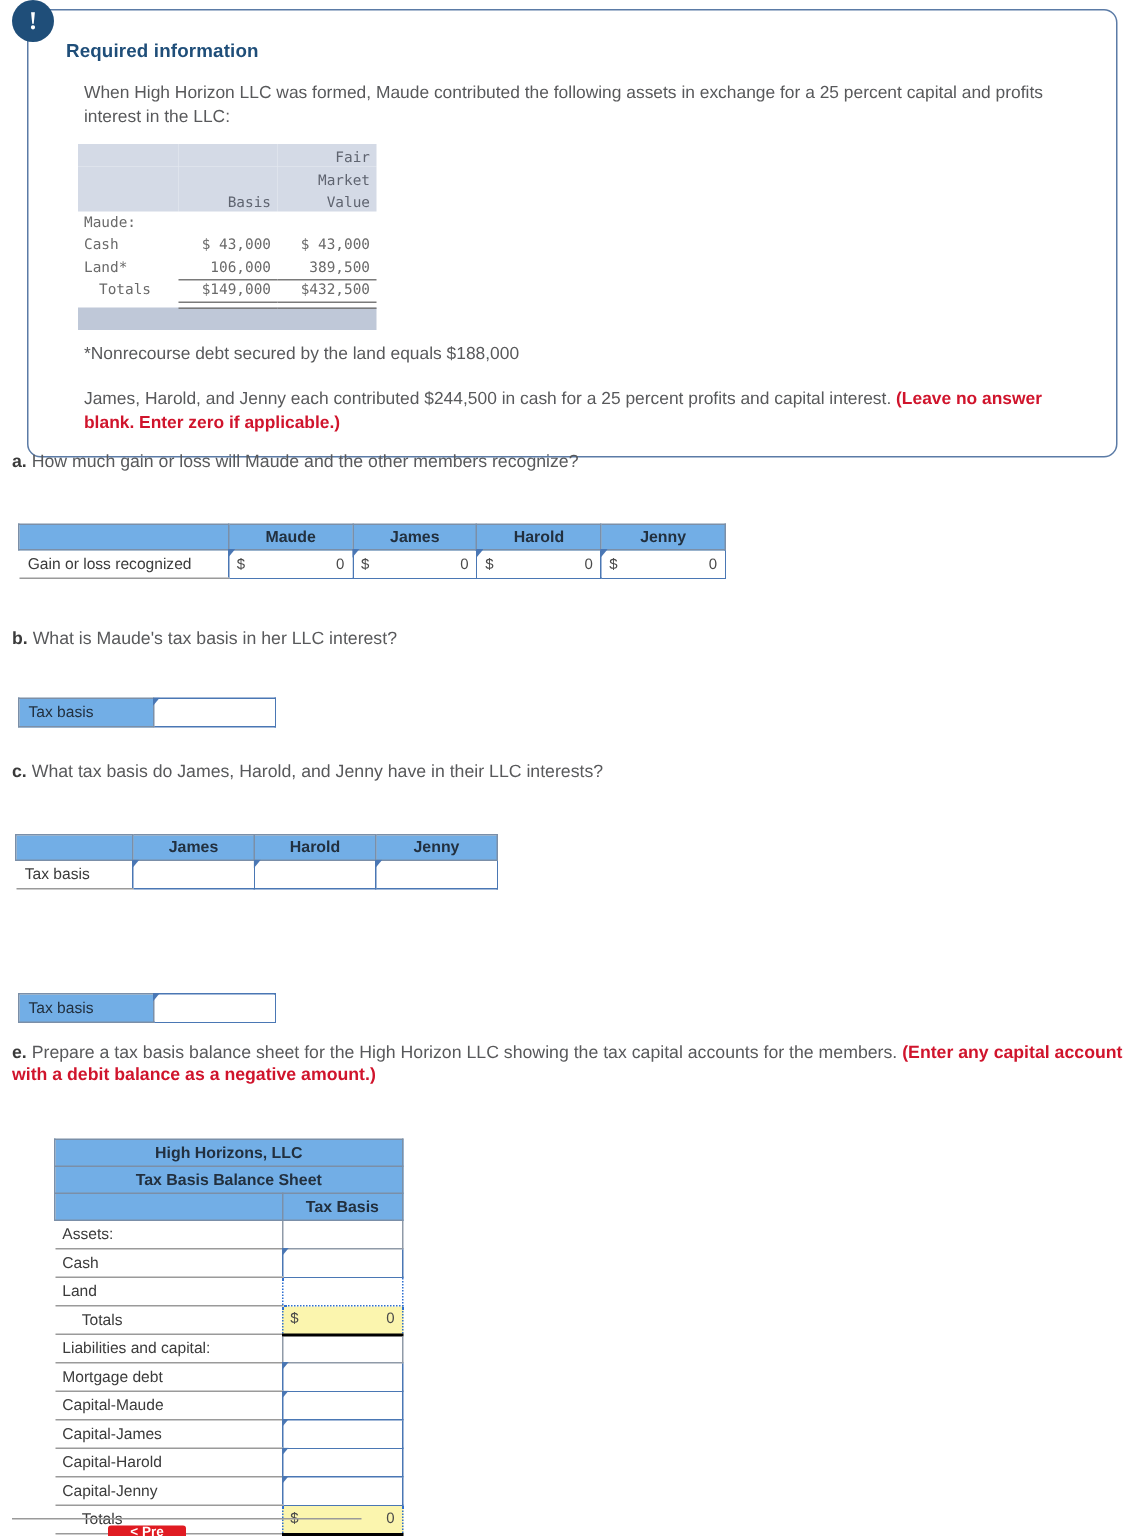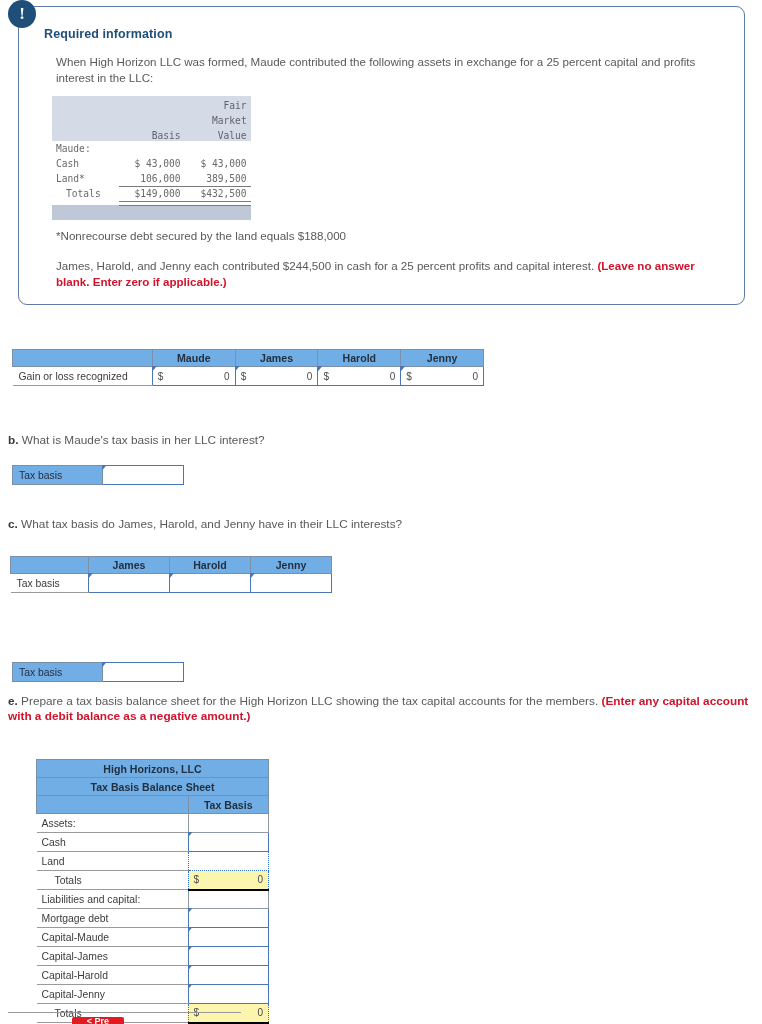--- a/index.html
+++ b/index.html
@@ -273,20 +273,23 @@
             <td class="grey-bar" colspan="3"></td>
           </tr>
         </tbody>
       </table>
 
       <div class="card-para">*Nonrecourse debt secured by the land equals $188,000</div>
       <div class="card-para tight" style="margin-top:14px"><span>James, Harold, and Jenny each contributed $244,500 in cash for a 25 percent profits and capital interest. </span><span class="red-bold">(Leave no answer blank. Enter zero if applicable.)</span></div>
     </div>
   </div>
 
+  <div class="q" style="left:8px; top:300px;">
+    <b>a.</b><span> How much gain or loss will Maude and the other members recognize?</span>
+  </div>
 
   <table class="ans" style="left:12px; top:349px; width:472px;">
     <thead>
       <tr>
         <th class="blank" style="width:140px"></th>
         <th style="width:83px">Maude</th>
         <th style="width:83px">James</th>
         <th style="width:83px">Harold</th>
         <th style="width:83px">Jenny</th>
       </tr>
@@ -319,39 +322,39 @@
           <span class="corner-tag"></span>
           <span class="inp-wrap">
               <span class="inp-dollar">$</span>
               <span class="inp-val">0</span>
             </span>
         </td>
       </tr>
     </tbody>
   </table>
 
-  <div class="q" style="left:8px; top:433px;">
+  <div class="q" style="left:8px; top:418px;">
     <b>b.</b><span> What is Maude's tax basis in her LLC interest?</span>
   </div>
 
   <table class="ans" style="left:12px; top:465px; width:172px;">
     <tbody>
       <tr>
         <td class="rowlbl bluelbl" style="width:90px">Tax basis</td>
         <td class="cellinput" style="width:82px">
           <span class="corner-tag"></span>
           <span class="inp-wrap">
               <span class="inp-val"></span>
             </span>
         </td>
       </tr>
     </tbody>
   </table>
 
-  <div class="q" style="left:8px; top:507px;margin-top:10px;">
+  <div class="q" style="left:8px; top:507px;">
     <b>c.</b><span> What tax basis do James, Harold, and Jenny have in their LLC interests?</span>
   </div>
 
   <table class="ans" style="left:10px; top:556px; width:322px;">
     <thead>
       <tr>
         <th class="blank" style="width:78px"></th>
         <th style="width:81px">James</th>
         <th style="width:81px">Harold</th>
         <th style="width:81px">Jenny</th>

